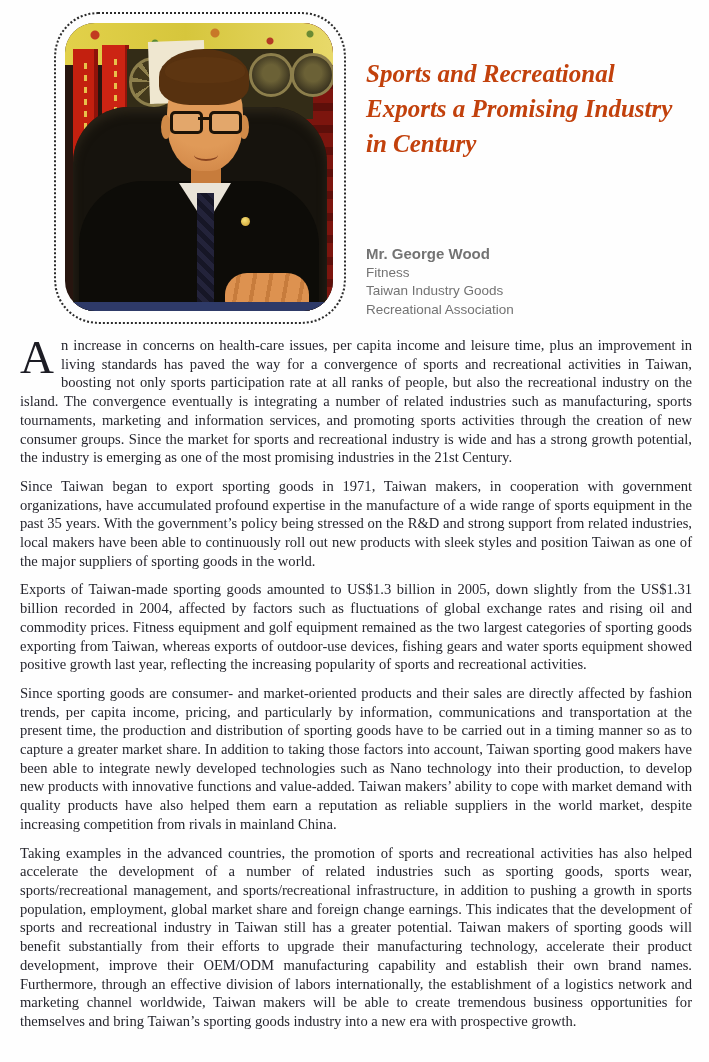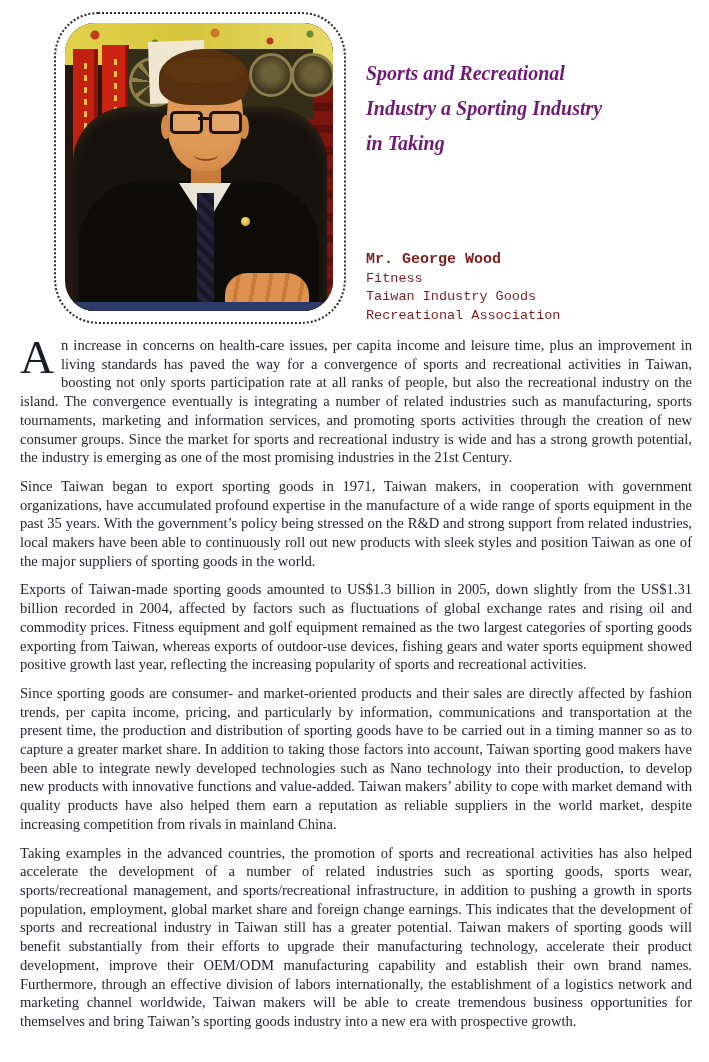--- a/index.html
+++ b/index.html
@@ -83,25 +83,25 @@
     background:radial-gradient(circle at 40% 35%, #f7e27a, #c9992a); }
   .ph-hands { left:160px; top:250px; width:84px; height:38px;
     background:repeating-linear-gradient(100deg,#dd9250 0 12px,#c77c3c 12px 16px);
     border-radius:22px 22px 8px 10px; }
   .ph-bottom { left:0; top:279px; width:268px; height:9px; background:#2e3a68; }
 
   .title-block {
     position:absolute; left:366px; top:56px; width:335px;
     font-family:"Liberation Serif", serif;
     font-style:italic; font-weight:bold;
-    font-size:20px; line-height:35px; color:#701a75;
+    font-size:25px; line-height:35px; color:#c2410c;
   }
   .byline { position:absolute; left:366px; top:245px; width:300px;
-    font-family:Liberation Mono, monospace; font-size:13.5px;
-    line-height:18.5px; color:#7f1d1d;margin-top:6px; }
+    font-family:Liberation Sans, sans-serif; font-size:13.5px;
+    line-height:18.5px; color:#737373; }
   .byline .name { font-weight:bold; font-size:15px; }
 
   
   .article-body { padding:4px 17px 0 20px; }
   .article-body p {
     margin:0 0 10px 0;
     text-align:justify;
     font-size:14.6px; line-height:18.7px;
     color:#26262e;
   }
@@ -146,22 +146,22 @@
         <div class="ph-bridge"></div>
         <div class="ph-smile"></div>
         <div class="ph-pin"></div>
         <div class="ph-hands"></div>
         <div class="ph-bottom"></div>
       </div>
     </div>
 
     <div class="title-block">
       <div>Sports and Recreational</div>
-      <div>Industry a Sporting Industry</div>
-      <div>in Taking</div>
+      <div>Exports a Promising Industry</div>
+      <div>in Century</div>
     </div>
 
     <div class="byline">
       <div class="name">Mr. George Wood</div>
       <div>Fitness</div>
       <div>Taiwan Industry Goods</div>
       <div>Recreational Association</div>
     </div>
 
   </div>

